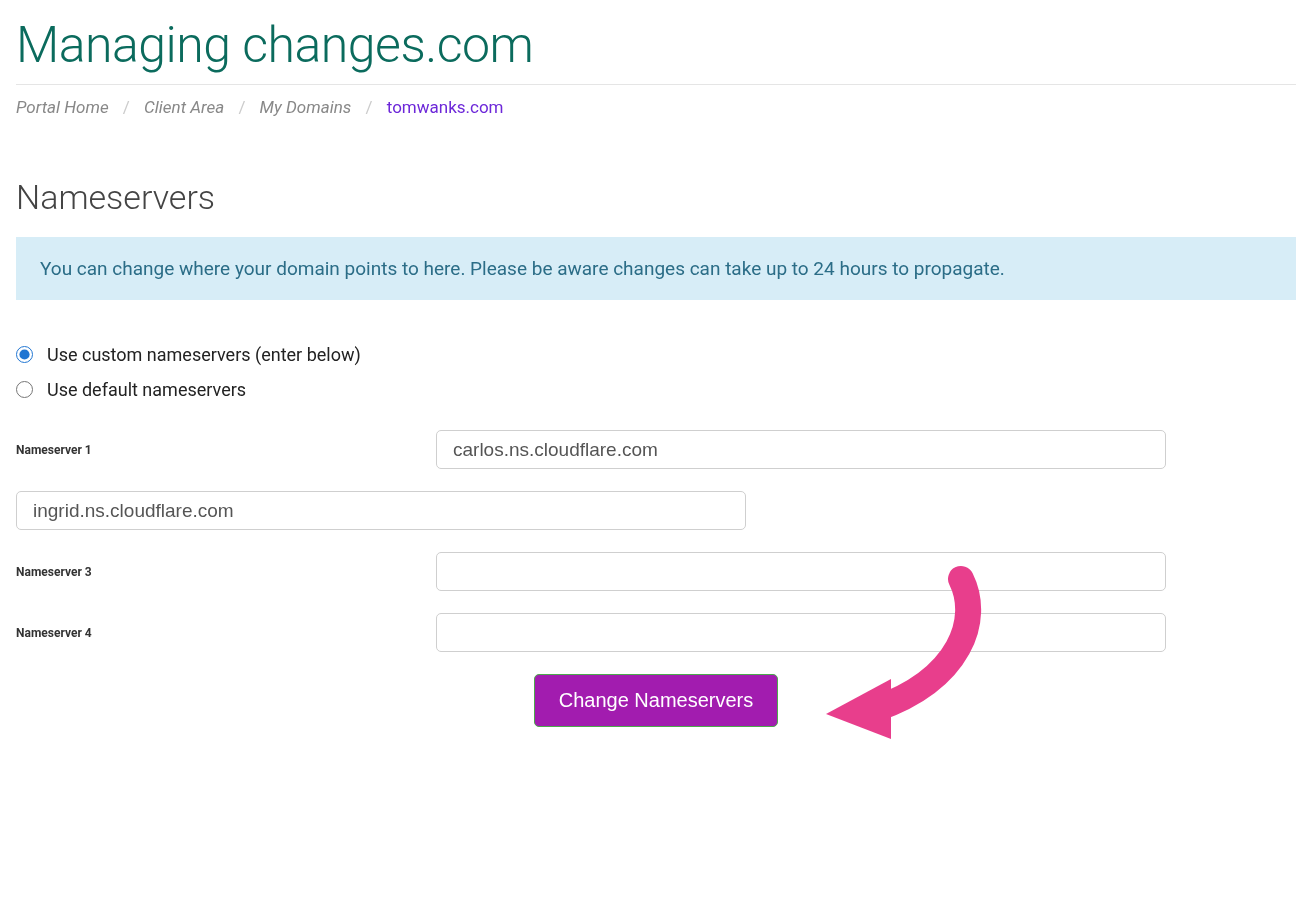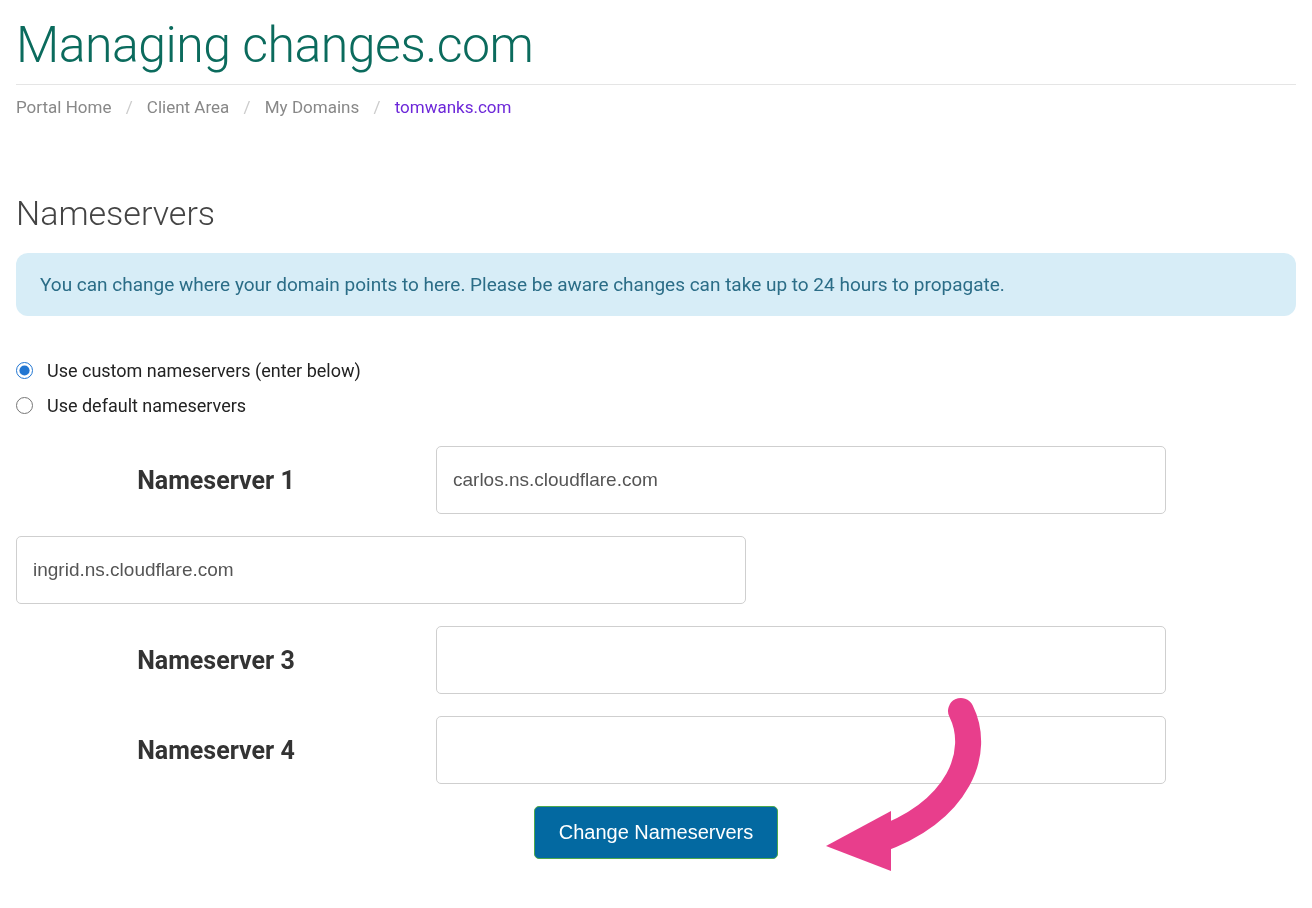--- a/index.html
+++ b/index.html
@@ -25,40 +25,41 @@
       padding-top: 12px;
       padding-bottom: 40px;
     }
     .breadcrumb {
       font-size: 17px;
       color: #888;
     }
     .breadcrumb a {
       color: #888;
       text-decoration: none;
+      font-style: italic;
     }
     .breadcrumb .sep {
       color: #ccc;
       margin: 0 10px;
     }
     .breadcrumb .current {
       color: #6d28d9;
     }
     .section-title {
       font-size: 34px;
       font-weight: 300;
       color: #444;
-      margin-top: 36px;
+      margin-top: 20px;
       margin-bottom: 20px;
     }
     .info-box {
       background: #d7edf7;
       color: #2b6d87;
       padding: 20px 24px;
-      border-radius: 12px;
+      border-radius: 0;
       font-size: 19px;
       margin-bottom: 44px;
     }
     .radio-group {
       margin-bottom: 10px;
       font-size: 18px;
       color: #222;
     }
     .radio-group label {
       display: flex;
@@ -72,43 +73,43 @@
       height: 17px;
       accent-color: #2176d2;
     }
     .form-row {
       display: flex;
       align-items: center;
       margin-bottom: 22px;
     }
     .form-label {
       width: 420px;
-      text-align: center;
+      text-align: left;
       padding-right: 20px;
       font-weight: 700;
-      font-size: 25px;
+      font-size: 12px;
       color: #333;
     }
     .form-input {
       flex: 1;
       max-width: 730px;
-      height: 68px;
+      height: 39px;
       border: 1px solid #cfcfcf;
       border-radius: 5px;
       padding: 0 16px;
       font-size: 19px;
       color: #555;
     }
     .button-row {
       text-align: center;
       margin-top: 8px;
       position: relative;
     }
     .submit-button {
-      background: #0369a1;
+      background: #a21caf;
       color: #ffffff;
       border: 1px solid #4da84d;
       border-radius: 5px;
       padding: 14px 24px;
       font-size: 20px;
       cursor: pointer;
     }
     .arrow-annotation {
       position: absolute;
       left: 790px;

